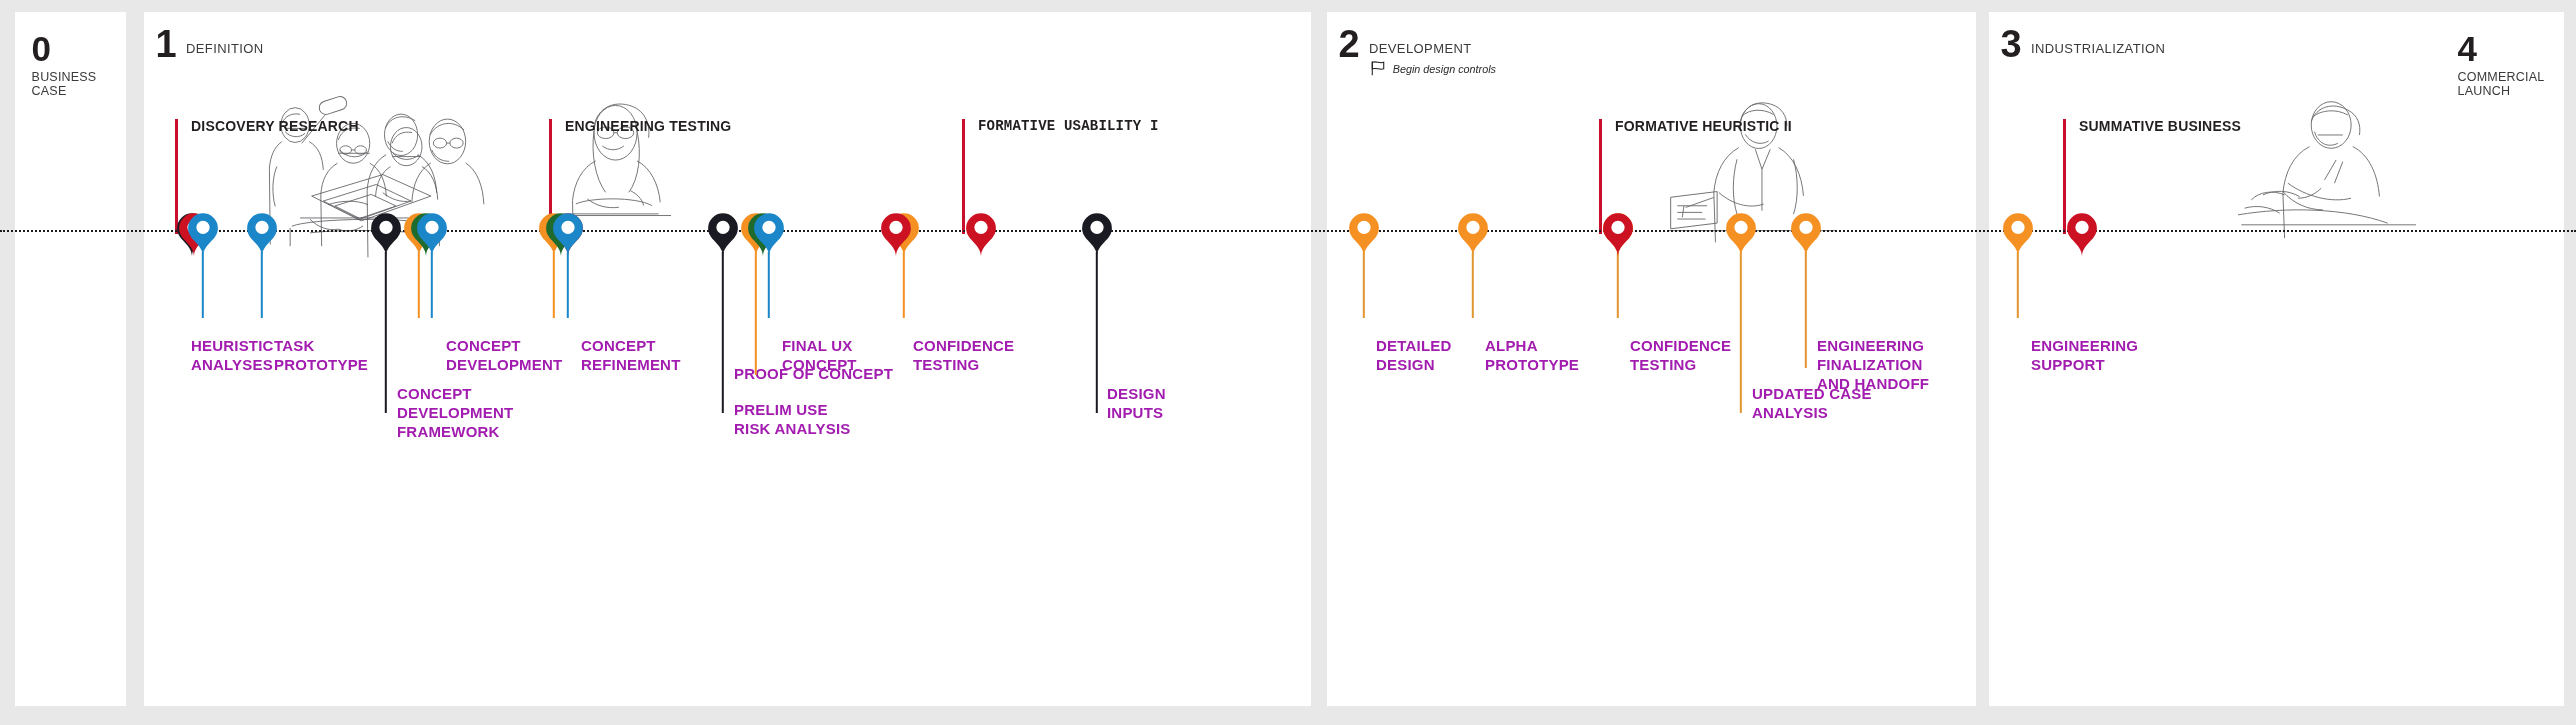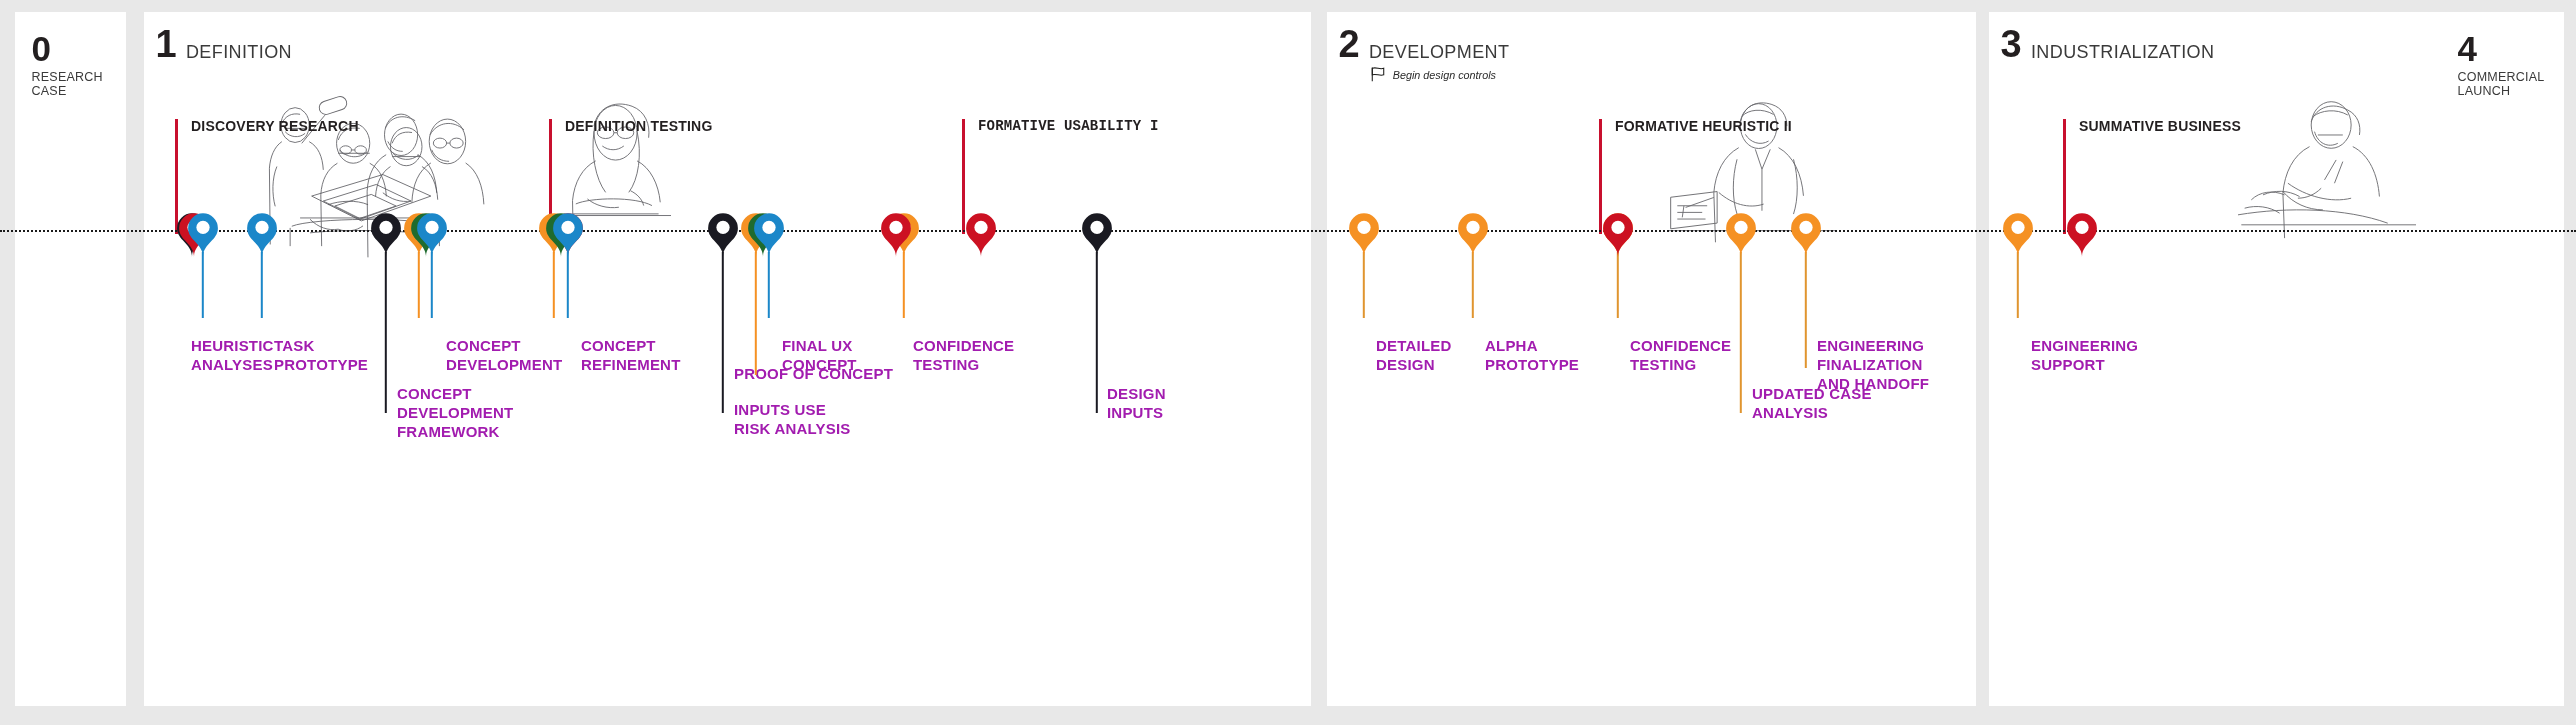--- a/index.html
+++ b/index.html
@@ -35,21 +35,21 @@
     font-size: 35px; font-weight: bold; color: #231f20;
     line-height: 0.9; letter-spacing: -0.8px;
   }
   .stage-name {
     font-size: 12.5px; color: #3a3a3a; line-height: 1.15;
     letter-spacing: 0.2px; font-weight: normal;
   }
   .stage-head.stacked .stage-num { margin-bottom: 5px; }
   .stage-head.inline { display: flex; align-items: flex-start; gap: 10px; }
   .stage-head.inline .stage-num { font-size: 38px; }
-  .stage-head.inline .stage-name { padding-top: 15px; font-size: 18px; letter-spacing: 0.4px; }
+  .stage-head.inline .stage-name { padding-top: 15px; font-size: 13px; letter-spacing: 0.4px; }
 
   .flag-note {
     display: flex; align-items: center; gap: 5.8px;
     margin-top: 2.5px; font-size: 10.8px; font-style: italic;
     color: #2a2a2a; white-space: nowrap;
   }
   .flag-icon { flex: 0 0 auto; }
 
   
   .group-title {
@@ -102,21 +102,21 @@
   .illus svg { display: block; }
 </style>
 </head>
 <body>
 
 <div id="root">
 
   <div class="panel p0">
     <div class="stage-head stacked" style="left:16.6px; top:21.6px;">
       <div class="stage-num">0</div>
-      <div class="stage-name" style="white-space:pre-line">RESEARCH
+      <div class="stage-name" style="white-space:pre-line">BUSINESS
 CASE</div>
     </div>
   </div>
 
   <div class="panel p1">
     <div class="stage-head inline" style="left:11.6px; top:15px;">
       <div class="stage-num">1</div>
       <div class="stage-name">DEFINITION</div>
     </div>
 
@@ -285,21 +285,21 @@
   <div class="pin" style="left:175px; top:210px; width:37px; height:48px;">
     <div class="pin-head">
       <svg viewBox="0 0 44 58">
           <path d="M22 57C22 40 40 37 40 22A18 18 0 1 0 4 22C4 37 22 40 22 57Z" fill="#cc1122"></path>
           <circle cx="22" cy="21" r="8" fill="#fff"></circle>
         </svg>
     </div>
   </div>
 
   <div class="group-stem" style="left:549px; top:119px; height:115px;"></div>
-  <div class="group-title" style="left:565px; top:118px;">DEFINITION TESTING</div>
+  <div class="group-title" style="left:565px; top:118px;">ENGINEERING TESTING</div>
   <div class="pin" style="left:549px; top:210px; width:37px; height:48px;">
     <div class="pin-head">
       <svg viewBox="0 0 44 58">
           <path d="M22 57C22 40 40 37 40 22A18 18 0 1 0 4 22C4 37 22 40 22 57Z" fill="#cc1122"></path>
           <circle cx="22" cy="21" r="8" fill="#fff"></circle>
         </svg>
     </div>
   </div>
 
   <div class="group-stem" style="left:962px; top:119px; height:115px;"></div>
@@ -440,21 +440,21 @@
 
   <div class="pin" style="left:704px; top:210px; width:37px; height:48px;">
     <div class="pin-stem" style="background:#1a1a22; top:42px; height:161px;"></div>
     <div class="pin-head">
       <svg viewBox="0 0 44 58">
           <path d="M22 57C22 40 40 37 40 22A18 18 0 1 0 4 22C4 37 22 40 22 57Z" fill="#1a1a22"></path>
           <circle cx="22" cy="21" r="8" fill="#fff"></circle>
         </svg>
     </div>
   </div>
-  <div class="pin-label" style="left:734px; top:400px;">INPUTS USE
+  <div class="pin-label" style="left:734px; top:400px;">PRELIM USE
 RISK ANALYSIS</div>
 
   <div class="pin" style="left:737px; top:210px; width:37px; height:48px; z-index:3;">
     <div class="pin-stem" style="background:#f59123; top:42px; height:123px;"></div>
     <div class="pin-head">
       <svg viewBox="0 0 44 58">
           <path d="M22 57C22 40 40 37 40 22A18 18 0 1 0 4 22C4 37 22 40 22 57Z" fill="#f59123"></path>
           <circle cx="22" cy="21" r="8" fill="#fff"></circle>
         </svg>
     </div>

